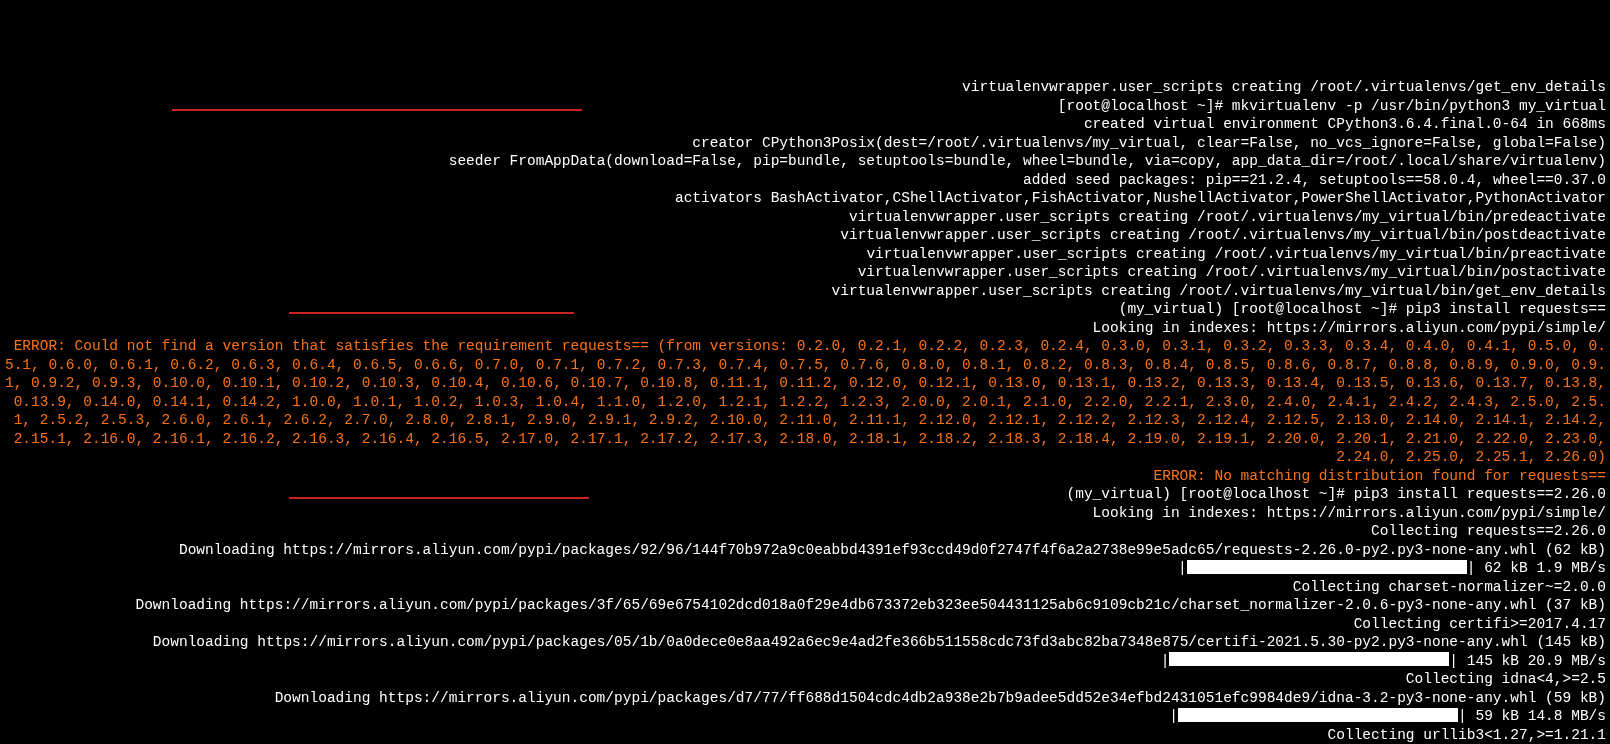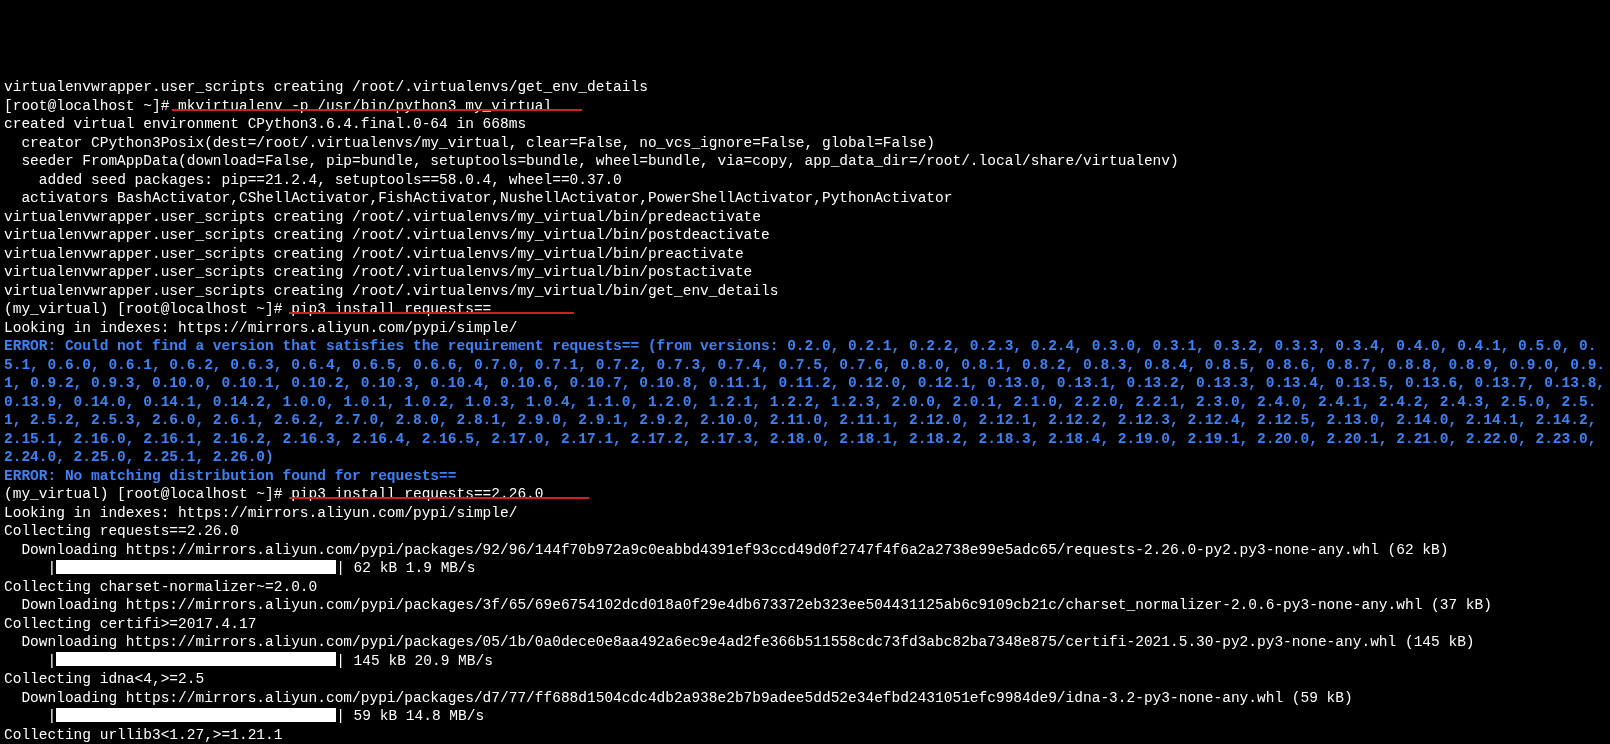--- a/index.html
+++ b/index.html
@@ -7,38 +7,37 @@
     padding: 4px;
     background: #000000;
     color: #ffffff;
     font-family: "Consolas", "Courier New", monospace;
     font-size: 14.5px;
     line-height: 18.5px;
     white-space: pre;
     overflow-x: hidden;
   }
   .error {
-    color: #3b82f6;
-    font-weight: bold;
+    color: #f97316;
   }
   .bar {
     display: inline-block;
     height: 14px;
     background: #ffffff;
     vertical-align: middle;
     margin-top: -3px;
   }
   .underline {
     position: absolute;
     height: 0;
     border-top: 2px solid #cc2222;
     z-index: 2;
   }
   
-  #root { position: relative; }
+  #root { position: relative; text-align: right; }
   .line { white-space: pre-wrap; word-break: break-all; }
 </style>
 </head>
 <body>
 
 
 
 <div id="root"><div class="line">virtualenvwrapper.user_scripts creating /root/.virtualenvs/get_env_details</div><div class="line">[root@localhost ~]# mkvirtualenv -p /usr/bin/python3 my_virtual</div><div class="line">created virtual environment CPython3.6.4.final.0-64 in 668ms</div><div class="line">  creator CPython3Posix(dest=/root/.virtualenvs/my_virtual, clear=False, no_vcs_ignore=False, global=False)</div><div class="line">  seeder FromAppData(download=False, pip=bundle, setuptools=bundle, wheel=bundle, via=copy, app_data_dir=/root/.local/share/virtualenv)</div><div class="line">    added seed packages: pip==21.2.4, setuptools==58.0.4, wheel==0.37.0</div><div class="line">  activators BashActivator,CShellActivator,FishActivator,NushellActivator,PowerShellActivator,PythonActivator</div><div class="line">virtualenvwrapper.user_scripts creating /root/.virtualenvs/my_virtual/bin/predeactivate</div><div class="line">virtualenvwrapper.user_scripts creating /root/.virtualenvs/my_virtual/bin/postdeactivate</div><div class="line">virtualenvwrapper.user_scripts creating /root/.virtualenvs/my_virtual/bin/preactivate</div><div class="line">virtualenvwrapper.user_scripts creating /root/.virtualenvs/my_virtual/bin/postactivate</div><div class="line">virtualenvwrapper.user_scripts creating /root/.virtualenvs/my_virtual/bin/get_env_details</div><div class="line">(my_virtual) [root@localhost ~]# pip3 install requests==</div><div class="line">Looking in indexes: https://mirrors.aliyun.com/pypi/simple/</div><div class="line error">ERROR: Could not find a version that satisfies the requirement requests== (from versions: 0.2.0, 0.2.1, 0.2.2, 0.2.3, 0.2.4, 0.3.0, 0.3.1, 0.3.2, 0.3.3, 0.3.4, 0.4.0, 0.4.1, 0.5.0, 0.5.1, 0.6.0, 0.6.1, 0.6.2, 0.6.3, 0.6.4, 0.6.5, 0.6.6, 0.7.0, 0.7.1, 0.7.2, 0.7.3, 0.7.4, 0.7.5, 0.7.6, 0.8.0, 0.8.1, 0.8.2, 0.8.3, 0.8.4, 0.8.5, 0.8.6, 0.8.7, 0.8.8, 0.8.9, 0.9.0, 0.9.1, 0.9.2, 0.9.3, 0.10.0, 0.10.1, 0.10.2, 0.10.3, 0.10.4, 0.10.6, 0.10.7, 0.10.8, 0.11.1, 0.11.2, 0.12.0, 0.12.1, 0.13.0, 0.13.1, 0.13.2, 0.13.3, 0.13.4, 0.13.5, 0.13.6, 0.13.7, 0.13.8, 0.13.9, 0.14.0, 0.14.1, 0.14.2, 1.0.0, 1.0.1, 1.0.2, 1.0.3, 1.0.4, 1.1.0, 1.2.0, 1.2.1, 1.2.2, 1.2.3, 2.0.0, 2.0.1, 2.1.0, 2.2.0, 2.2.1, 2.3.0, 2.4.0, 2.4.1, 2.4.2, 2.4.3, 2.5.0, 2.5.1, 2.5.2, 2.5.3, 2.6.0, 2.6.1, 2.6.2, 2.7.0, 2.8.0, 2.8.1, 2.9.0, 2.9.1, 2.9.2, 2.10.0, 2.11.0, 2.11.1, 2.12.0, 2.12.1, 2.12.2, 2.12.3, 2.12.4, 2.12.5, 2.13.0, 2.14.0, 2.14.1, 2.14.2, 2.15.1, 2.16.0, 2.16.1, 2.16.2, 2.16.3, 2.16.4, 2.16.5, 2.17.0, 2.17.1, 2.17.2, 2.17.3, 2.18.0, 2.18.1, 2.18.2, 2.18.3, 2.18.4, 2.19.0, 2.19.1, 2.20.0, 2.20.1, 2.21.0, 2.22.0, 2.23.0, 2.24.0, 2.25.0, 2.25.1, 2.26.0)</div><div class="line error">ERROR: No matching distribution found for requests==</div><div class="line">(my_virtual) [root@localhost ~]# pip3 install requests==2.26.0</div><div class="line">Looking in indexes: https://mirrors.aliyun.com/pypi/simple/</div><div class="line">Collecting requests==2.26.0</div><div class="line">  Downloading https://mirrors.aliyun.com/pypi/packages/92/96/144f70b972a9c0eabbd4391ef93ccd49d0f2747f4f6a2a2738e99e5adc65/requests-2.26.0-py2.py3-none-any.whl (62 kB)</div><div class="line"><span>     |</span><span class="bar" style="width: 280px;"></span><span>| 62 kB 1.9 MB/s</span></div><div class="line">Collecting charset-normalizer~=2.0.0</div><div class="line">  Downloading https://mirrors.aliyun.com/pypi/packages/3f/65/69e6754102dcd018a0f29e4db673372eb323ee504431125ab6c9109cb21c/charset_normalizer-2.0.6-py3-none-any.whl (37 kB)</div><div class="line">Collecting certifi&gt;=2017.4.17</div><div class="line">  Downloading https://mirrors.aliyun.com/pypi/packages/05/1b/0a0dece0e8aa492a6ec9e4ad2fe366b511558cdc73fd3abc82ba7348e875/certifi-2021.5.30-py2.py3-none-any.whl (145 kB)</div><div class="line"><span>     |</span><span class="bar" style="width: 280px;"></span><span>| 145 kB 20.9 MB/s</span></div><div class="line">Collecting idna&lt;4,&gt;=2.5</div><div class="line">  Downloading https://mirrors.aliyun.com/pypi/packages/d7/77/ff688d1504cdc4db2a938e2b7b9adee5dd52e34efbd2431051efc9984de9/idna-3.2-py3-none-any.whl (59 kB)</div><div class="line"><span>     |</span><span class="bar" style="width: 280px;"></span><span>| 59 kB 14.8 MB/s</span></div><div class="line">Collecting urllib3&lt;1.27,&gt;=1.21.1</div><div class="underline" style="top: 31px; left: 168px; width: 410px;"></div><div class="underline" style="top: 234px; left: 285px; width: 285px;"></div><div class="underline" style="top: 419px; left: 285px; width: 300px;"></div></div>
 
 

